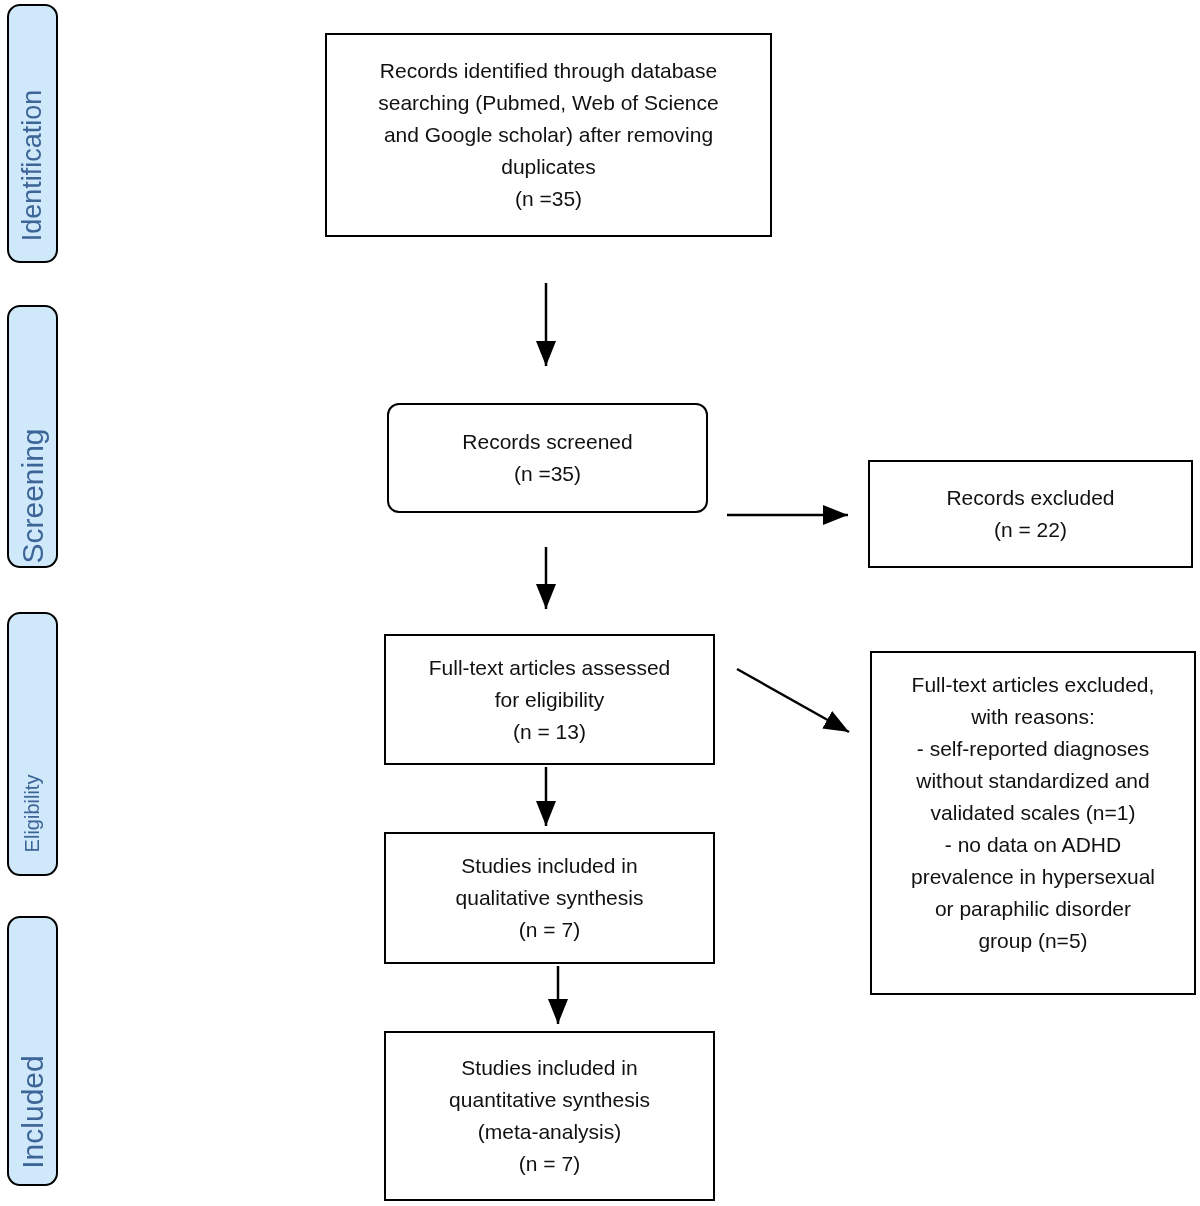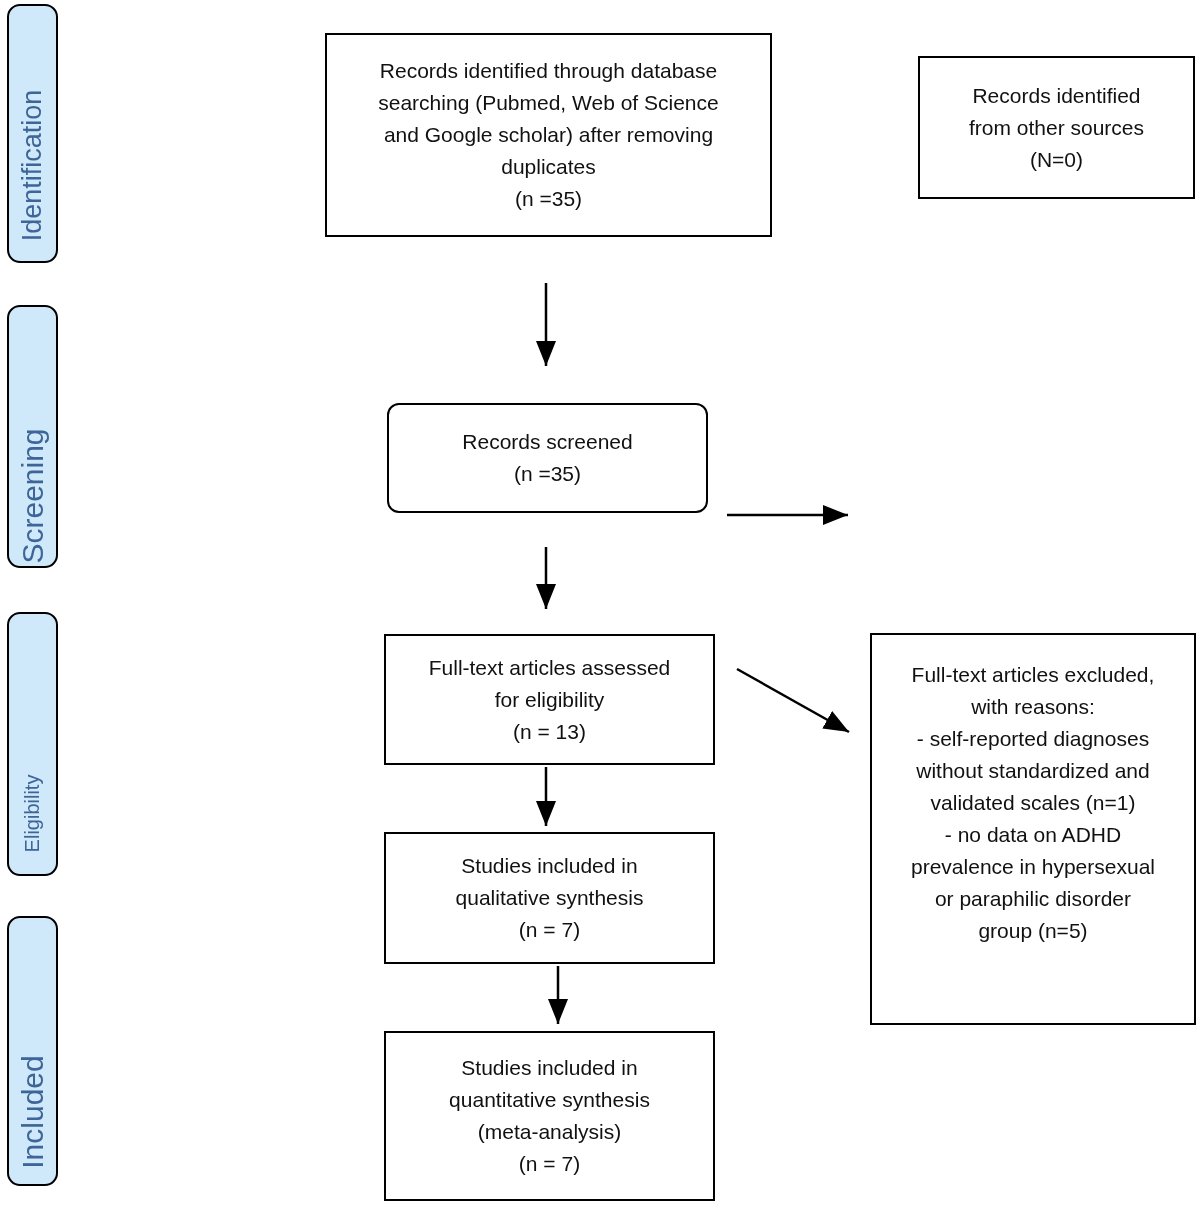--- a/index.html
+++ b/index.html
@@ -57,22 +57,22 @@
     display: flex;
     align-items: center;
     justify-content: center;
     padding: 2px 4px;
   }
   .box-identified-database { left: 325px; top: 33px;   width: 447px; height: 204px; }
   .box-identified-other    { left: 918px; top: 56px;   width: 277px; height: 143px; }
   .box-screened            { left: 387px; top: 403px;  width: 321px; height: 110px; border-radius: 12px; }
   .box-excluded            { left: 868px; top: 460px;  width: 325px; height: 108px; }
   .box-fulltext-assessed   { left: 384px; top: 634px;  width: 331px; height: 131px; }
-  .box-fulltext-excluded   { left: 870px; top: 633px;  width: 326px; height: 392px;
-                             align-items: flex-start; padding-top: 24px; }
+  .box-fulltext-excluded   { left: 870px; top: 651px;  width: 326px; height: 344px;
+                             align-items: flex-start; padding-top: 16px; }
   .box-qualitative         { left: 384px; top: 832px;  width: 331px; height: 132px; }
   .box-quantitative        { left: 384px; top: 1031px; width: 331px; height: 170px; }
 
   .arrows {
     position: absolute;
     left: 0;
     top: 0;
     pointer-events: none;
   }
   .arrow-line {
@@ -97,25 +97,24 @@
   </div>
   <div class="stage stage-included">
     <span class="stage-text st-included">Included</span>
   </div>
 
   <div class="fbox box-identified-database">Records identified through database
 searching (Pubmed, Web of Science
 and Google scholar) after removing
 duplicates
 (n =35)</div>
-  <div class="fbox box-identified-other">Records identified
-from other sources
-(N=0)</div>
   <div class="fbox box-screened">Records screened
 (n =35)</div>
+  <div class="fbox box-excluded">Records excluded
+(n = 22)</div>
   <div class="fbox box-fulltext-assessed">Full-text articles assessed
 for eligibility
 (n = 13)</div>
   <div class="fbox box-fulltext-excluded">Full-text articles excluded,
 with reasons:
 - self-reported diagnoses
 without standardized and
 validated scales (n=1)
 - no data on ADHD
 prevalence in hypersexual

